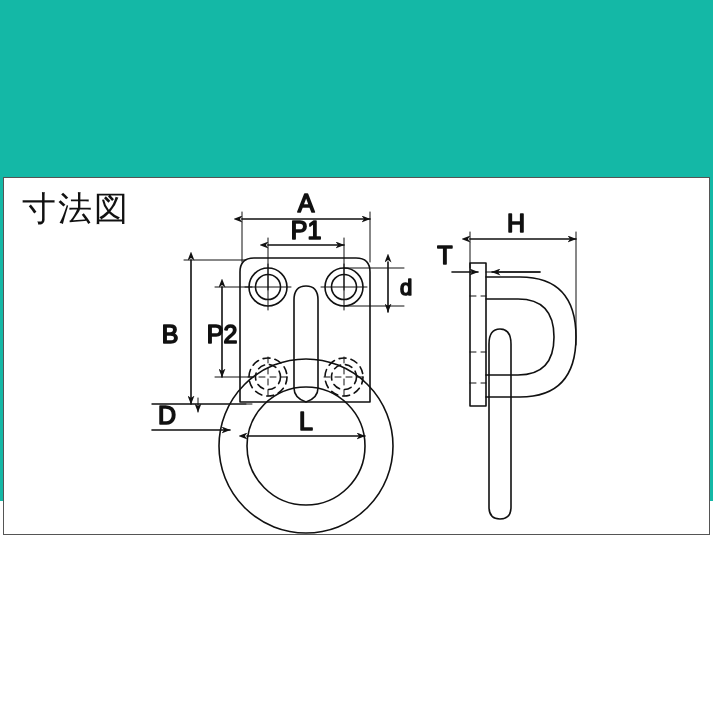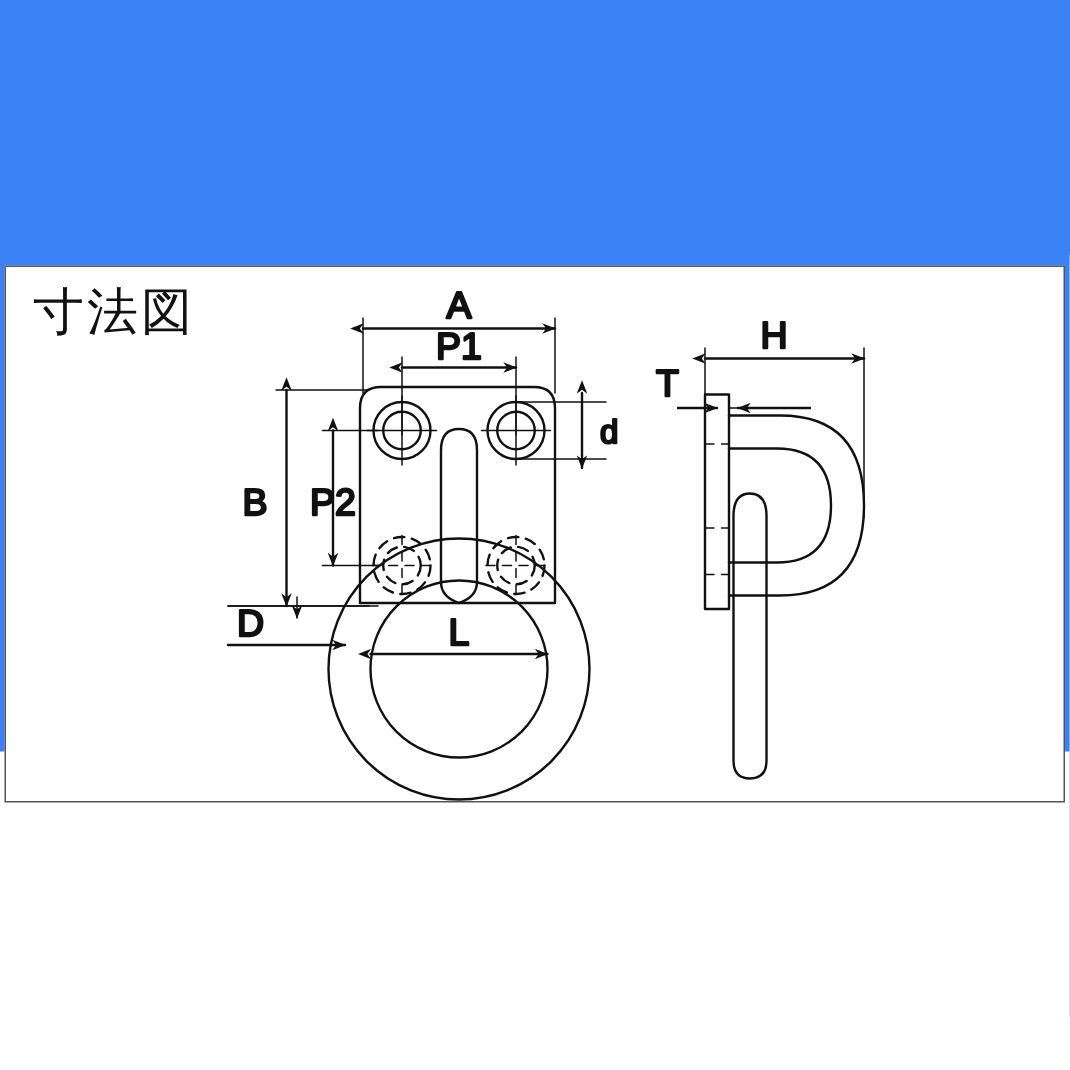--- a/index.html
+++ b/index.html
@@ -10,21 +10,21 @@
   body {
     width: 713px;
     height: 713px;
     font-family: "Liberation Sans", sans-serif;
     overflow: hidden;
   }
   #root {
     position: relative;
     width: 713px;
     height: 501px;
-    background: #3b82f6;
+    background: #14b8a6;
   }
   #drawing-frame {
     position: absolute;
     left: 3px;
     top: 177px;
     width: 707px;
     height: 358px;
     border: 1.5px solid #555555;
     background: #ffffff;
     box-sizing: border-box;

